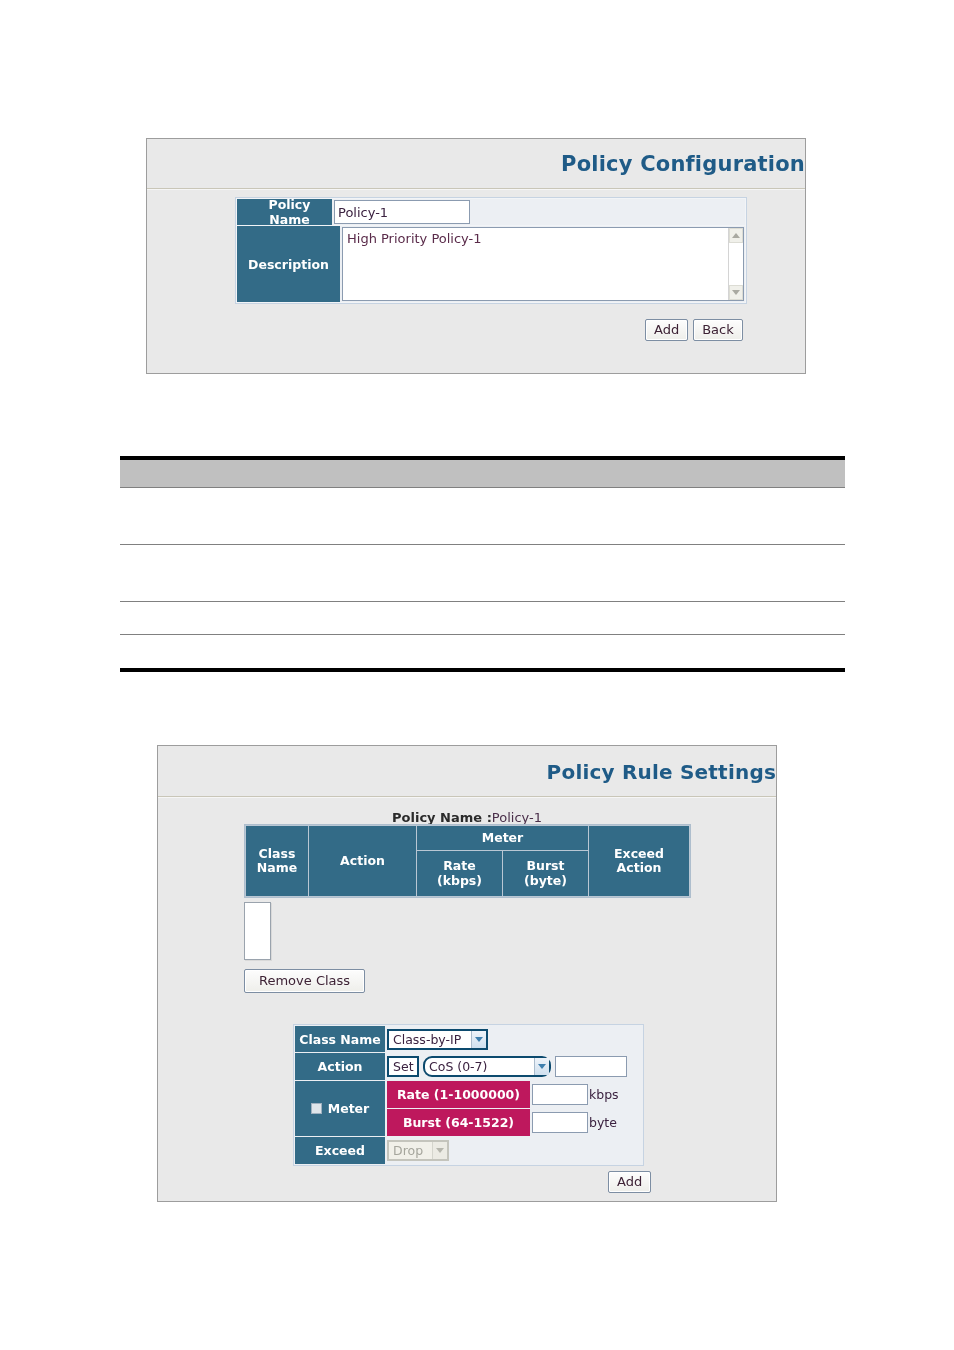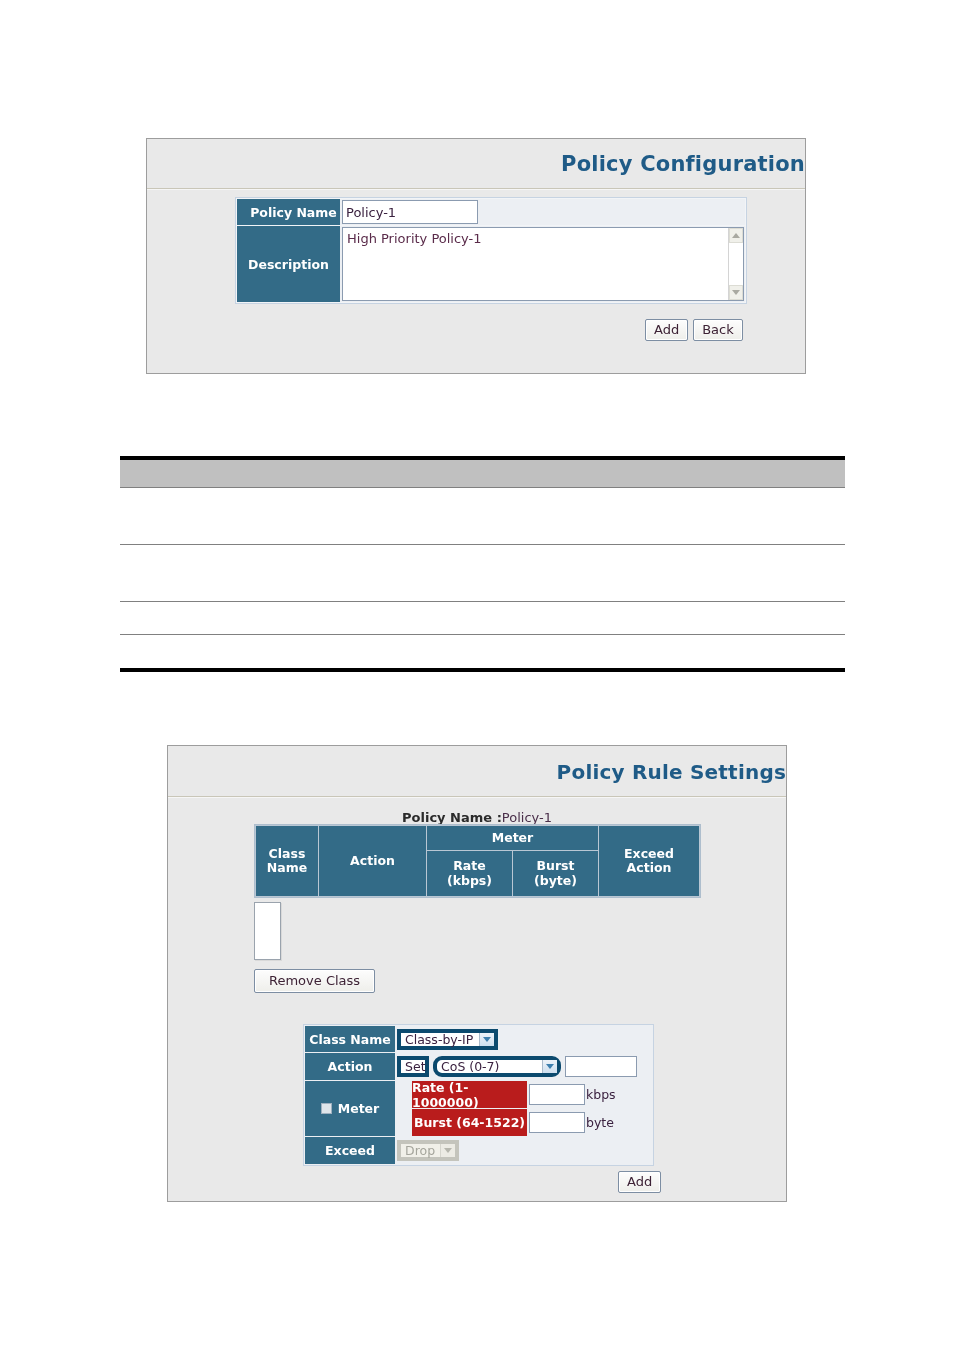--- a/index.html
+++ b/index.html
@@ -67,21 +67,21 @@
     background: #336b87;
     color: #ffffff;
     font-weight: bold;
     font-size: 12.5px;
     display: flex;
     align-items: center;
     justify-content: center;
     text-align: center;
     box-sizing: border-box;
   }
-  #pc-name-label { width: 103px; height: 26px; padding-left: 10px; }
+  #pc-name-label { width: 95px; height: 26px; padding-left: 10px; }
   #pc-desc-label { width: 103px; }
 
   .txt-input {
     border: 1px solid #8b9bb0;
     background: #ffffff;
     color: #3b2240;
     font-family: "DejaVu Sans", "Liberation Sans", sans-serif;
     font-size: 13px;
     padding: 0 3px;
     box-sizing: border-box;
@@ -177,21 +177,21 @@
   .dt-cell-short { height: 32px; }
   .dt-bottom {
     height: 3px;
     background: #000000;
     border-top: 1px solid #ffffff;
     border-bottom: 1px solid #000000;
   }
 
   
   #panel-rule-settings {
-    left: 167px;
+    left: 157px;
     top: 745px;
     width: 620px;
     height: 457px;
   }
   #panel-rule-settings .panel-title {
     font-size: 20px;
     padding-top: 14px;
     padding-bottom: 12px;
   }
   #rule-policy-name {
@@ -278,21 +278,21 @@
     align-items: center;
     background: #eceff3;
     padding-left: 2px;
     box-sizing: border-box;
   }
 
   
   .sel {
     display: inline-flex;
     align-items: center;
-    border: 4px solid #0c4a6e;
+    border: 2px solid #0c4a6e;
     background: #ffffff;
     height: 21px;
     box-sizing: border-box;
     font-size: 12.5px;
     color: #3b2240;
     cursor: pointer;
   }
   .sel .sel-text {
     padding: 0 4px 0 4px;
     white-space: nowrap;
@@ -366,31 +366,31 @@
   }
   #meter-rows { flex: 1; }
   .meter-sub {
     display: flex;
     align-items: center;
     height: 27px;
     background: #eceff3;
   }
   .meter-sub + .meter-sub { margin-top: 1px; }
   .meter-sub-label {
-    background: #b91c1c;
+    background: #be185d;
     color: #ffffff;
     font-weight: bold;
     font-size: 12.5px;
-    width: 115px;
+    width: 143px;
     height: 100%;
     display: flex;
     align-items: center;
     justify-content: center;
     box-sizing: border-box;
-    margin-left: 17px;
+    margin-left: 2px;
   }
   .meter-unit {
     font-size: 12.5px;
     color: #3b2240;
     margin-left: 1px;
   }
   .meter-sub .rf-input { margin-left: 2px; }
 
   #rule-add-btn {
     position: absolute;

